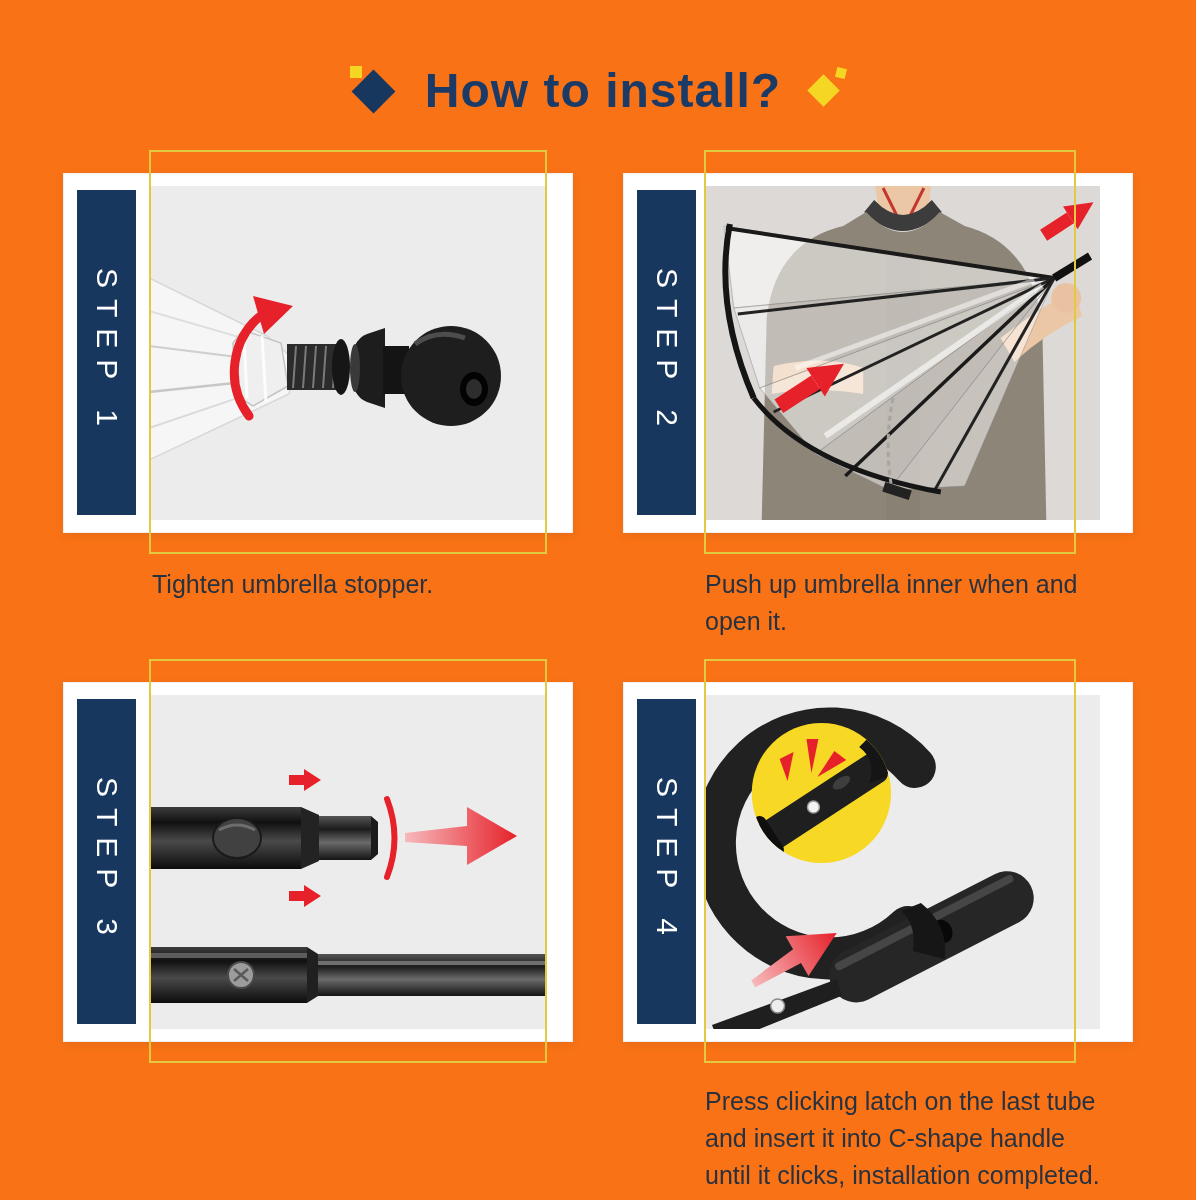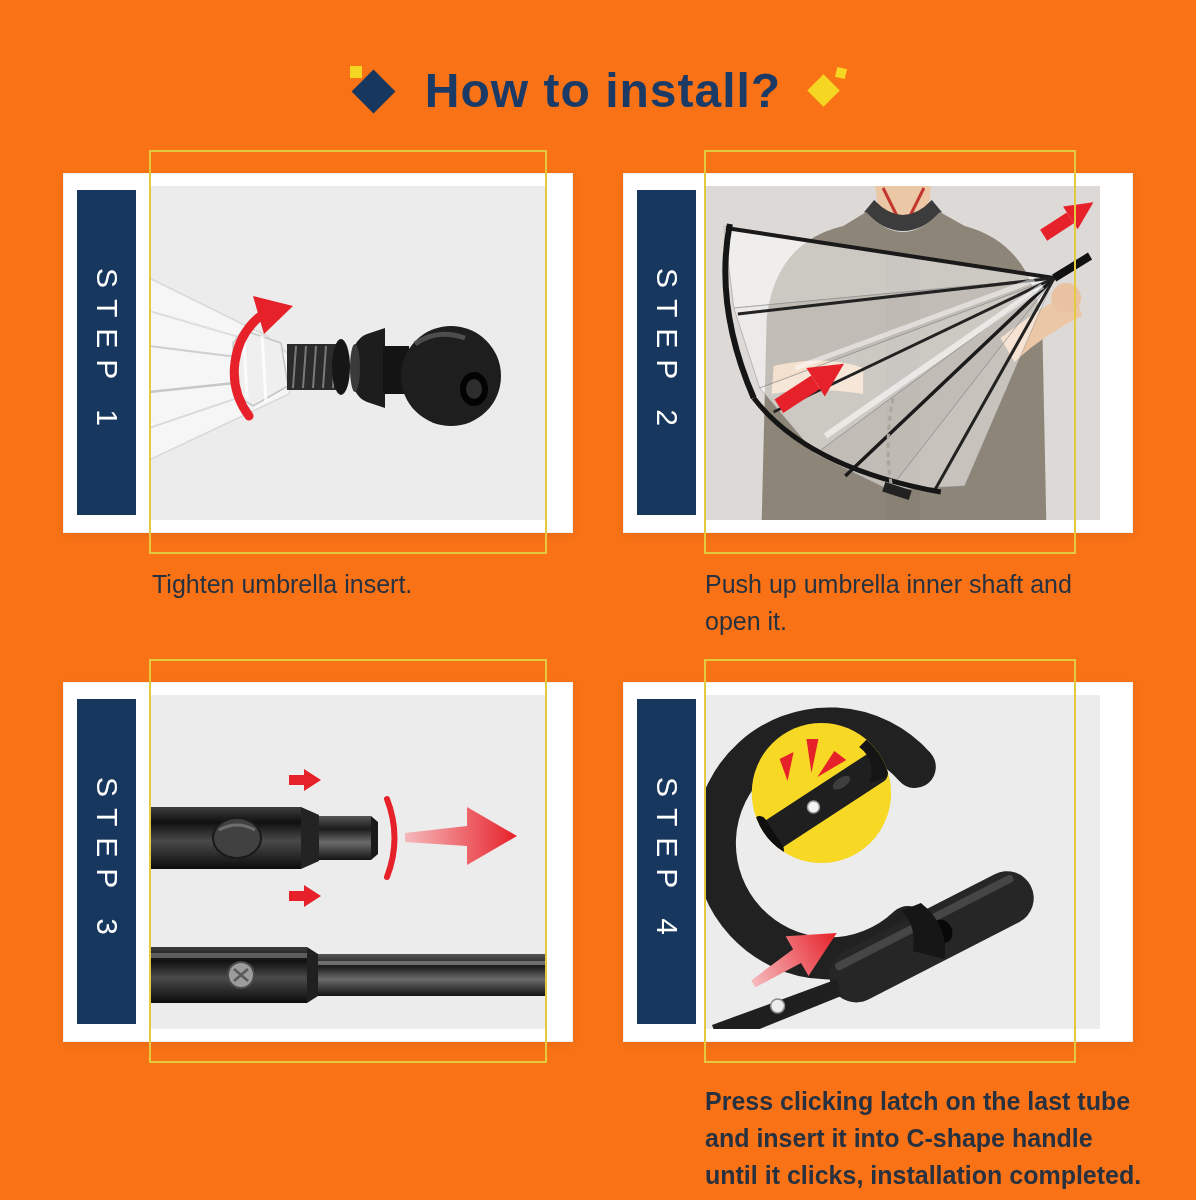--- a/index.html
+++ b/index.html
@@ -35,21 +35,21 @@
   .stepbar{position:absolute;left:14px;top:17px;width:59px;height:325px;background:#17375e;z-index:4;
            display:flex;align-items:center;justify-content:center;}
   .steptext{writing-mode:vertical-rl;color:#ffffff;font-size:30px;letter-spacing:11px;
             font-weight:400;white-space:nowrap;}
 
   
   .caption{position:absolute;color:#27313f;font-size:25px;line-height:37px;white-space:pre-line;z-index:5;}
   .c1{left:152px;top:566px;width:440px;}
   .c2{left:705px;top:566px;width:460px;}
   .c3{left:148px;top:1083px;width:450px;}
-  .c4{left:705px;top:1083px;width:492px;font-weight:bold;}
+  .c4{left:705px;top:1083px;width:492px;}
 </style>
 </head>
 <body>
 
 <div id="page">
 
   <div class="title-row">
     <div class="deco deco-left">
       <div class="sq-yellow-l"></div>
       <div class="dia-navy"></div>
@@ -96,21 +96,21 @@
 
         <path d="M100,230 C76,198 82,152 114,128" stroke="#e62129" stroke-width="9" fill="none" stroke-linecap="round"></path>
         <polygon points="104,110 144,120 115,148" fill="#e62129"></polygon>
       </svg>
     </div>
     <div class="frame"></div>
     <div class="stepbar">
       <span class="steptext">STEP 1</span>
     </div>
   </div>
-  <div class="caption c1">Tighten umbrella insert.</div>
+  <div class="caption c1">Tighten umbrella stopper.</div>
 
   <div class="step-block s2 rightcol">
     <div class="card"></div>
     <div class="photo">
       <svg viewBox="0 0 398 334" preserveAspectRatio="none">
         <rect width="398" height="334" fill="#dcd9d6"></rect>
 
         <path d="M172,0 L228,0 L226,28 Q200,52 176,28 Z" fill="#ecc7a6"></path>
         <path d="M180,2 L197,36 M221,2 L204,36" stroke="#c4372e" stroke-width="3" fill="none"></path>
         <path d="M161,26 Q200,64 239,26 L229,14 Q200,44 171,14 Z" fill="#3c3c3c"></path>
@@ -149,21 +149,21 @@
           <rect x="0" y="7" width="32" height="13" fill="#e62129"></rect>
           <polygon points="32,0 32,27 60,13" fill="#e62129"></polygon>
         </g>
       </svg>
     </div>
     <div class="frame"></div>
     <div class="stepbar">
       <span class="steptext">STEP 2</span>
     </div>
   </div>
-  <div class="caption c2">Push up umbrella inner shaft and
+  <div class="caption c2">Push up umbrella inner when and
 open it.</div>
 
   <div class="step-block s3">
     <div class="card"></div>
     <div class="photo">
       <svg viewBox="0 0 398 334" preserveAspectRatio="none">
         <defs>
           <linearGradient id="mt" x1="0" y1="0" x2="0" y2="1">
             <stop offset="0" stop-color="#3d3d3d"></stop>
               <stop offset="0.25" stop-color="#101010"></stop>

